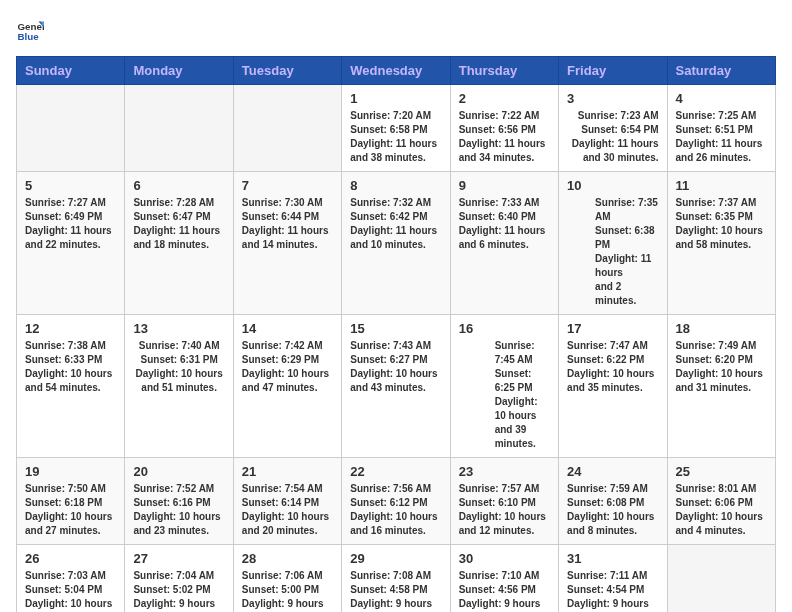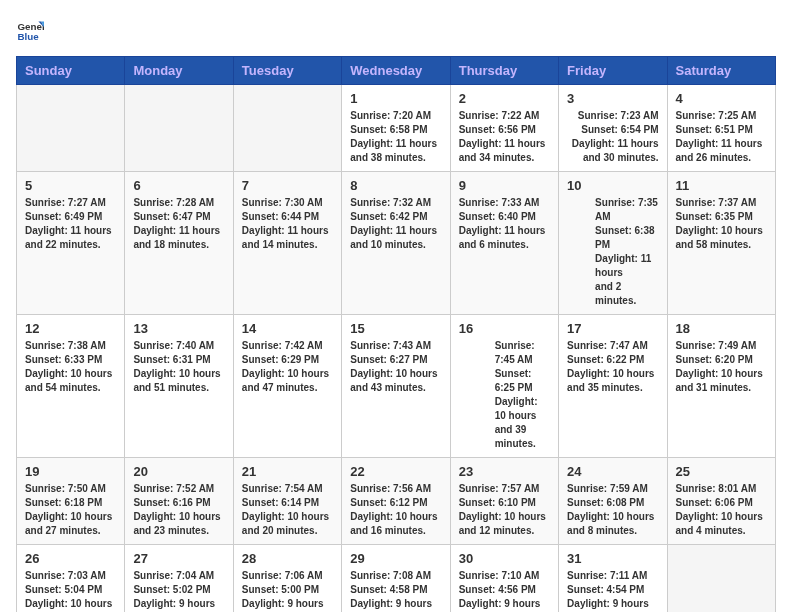--- a/index.html
+++ b/index.html
@@ -202,21 +202,21 @@
       <tr>
         <td>
           <span class="day-number">12</span>
           <div class="day-info" style="white-space: pre-line;">Sunrise: 7:38 AM
 Sunset: 6:33 PM
 Daylight: 10 hours
 and 54 minutes.</div>
         </td>
         <td>
           <span class="day-number">13</span>
-          <div class="day-info" style="white-space: pre-line;">Sunrise: 7:40 AM
+          <div class="day-info" style="white-space: pre-line; text-align: center;">Sunrise: 7:40 AM
 Sunset: 6:31 PM
 Daylight: 10 hours
 and 51 minutes.</div>
         </td>
         <td>
           <span class="day-number">14</span>
           <div class="day-info" style="white-space: pre-line;">Sunrise: 7:42 AM
 Sunset: 6:29 PM
 Daylight: 10 hours
 and 47 minutes.</div>

